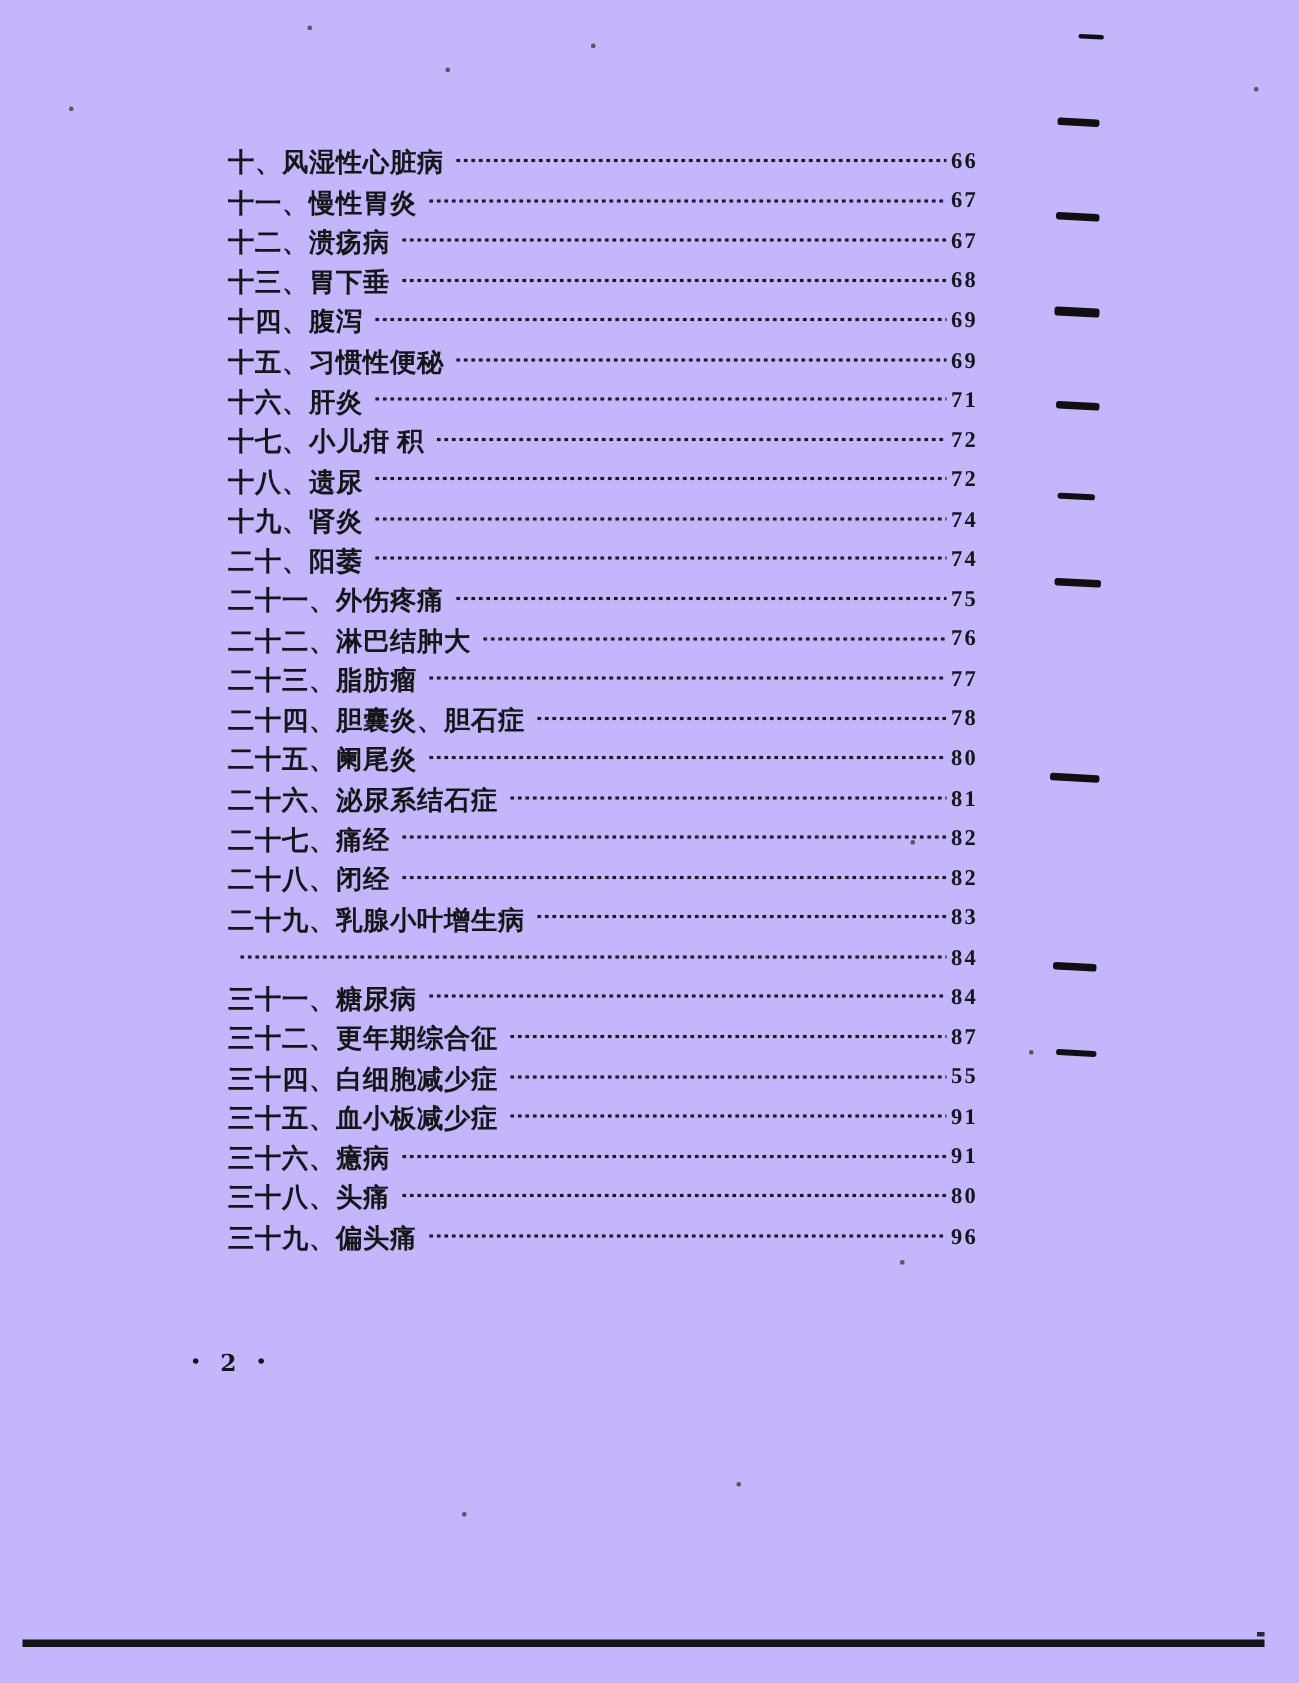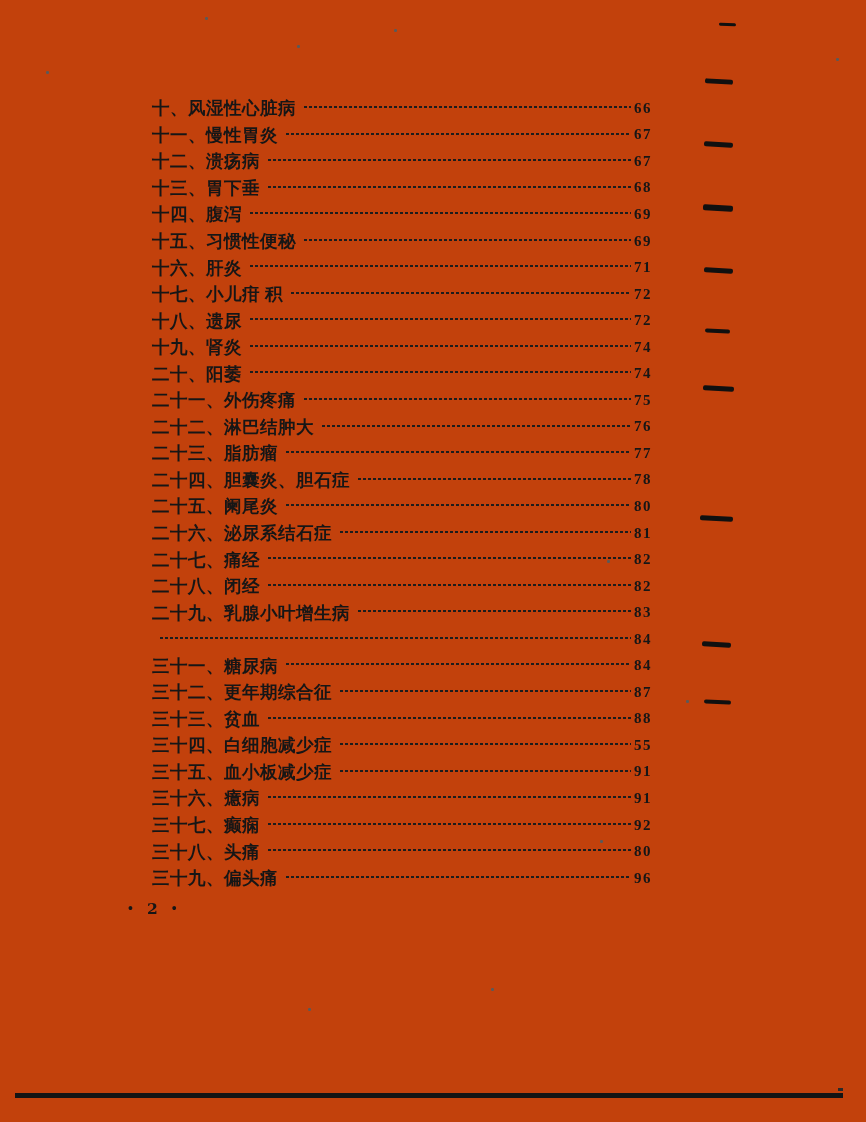--- a/index.html
+++ b/index.html
@@ -5,21 +5,21 @@
   html, body {
     margin: 0;
     padding: 0;
     background: #e8e8e6;
   }
   .page {
     position: relative;
     width: 866px;
     height: 1122px;
     margin: 0 auto;
-    background: #c2410c;
+    background: #c4b5fd;
     overflow: hidden;
     font-family: "Liberation Serif", "DejaVu Serif", serif;
     color: #161616;
   }
   .toc {
     position: absolute;
     left: 152px;
     top: 95px;
     width: 500px;
   }
@@ -214,43 +214,33 @@
         <span class="toc-title">三十一、糖尿病</span>
         <span class="toc-leader"></span>
         <span class="toc-page">84</span>
       </div>
       <div class="toc-row">
         <span class="toc-title">三十二、更年期综合征</span>
         <span class="toc-leader"></span>
         <span class="toc-page">87</span>
       </div>
       <div class="toc-row">
-        <span class="toc-title">三十三、贫血</span>
-        <span class="toc-leader"></span>
-        <span class="toc-page">88</span>
-      </div>
-      <div class="toc-row">
         <span class="toc-title">三十四、白细胞减少症</span>
         <span class="toc-leader"></span>
         <span class="toc-page">55</span>
       </div>
       <div class="toc-row">
         <span class="toc-title">三十五、血小板减少症</span>
         <span class="toc-leader"></span>
         <span class="toc-page">91</span>
       </div>
       <div class="toc-row">
         <span class="toc-title">三十六、癔病</span>
         <span class="toc-leader"></span>
         <span class="toc-page">91</span>
-      </div>
-      <div class="toc-row">
-        <span class="toc-title">三十七、癫痫</span>
-        <span class="toc-leader"></span>
-        <span class="toc-page">92</span>
       </div>
       <div class="toc-row">
         <span class="toc-title">三十八、头痛</span>
         <span class="toc-leader"></span>
         <span class="toc-page">80</span>
       </div>
       <div class="toc-row">
         <span class="toc-title">三十九、偏头痛</span>
         <span class="toc-leader"></span>
         <span class="toc-page">96</span>

